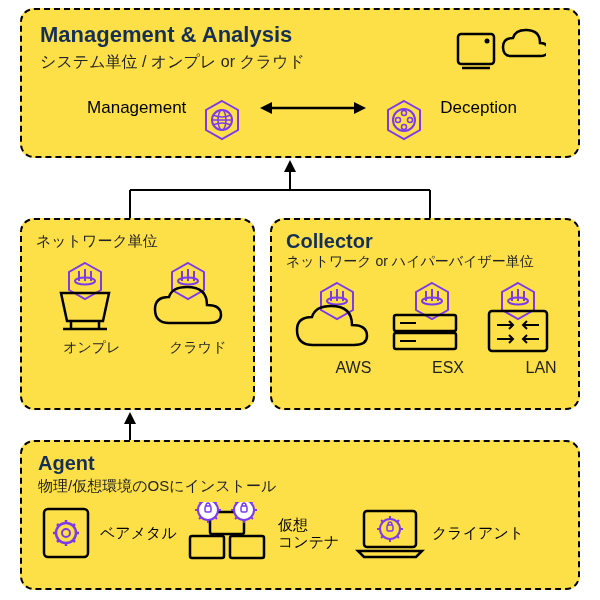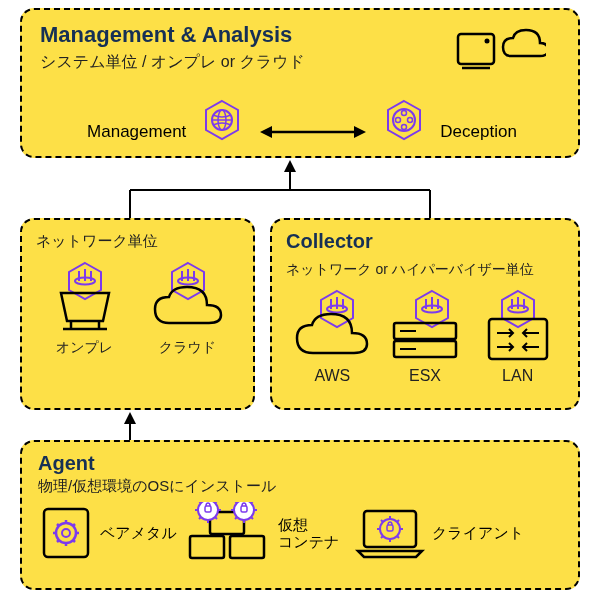--- a/index.html
+++ b/index.html
@@ -1,20 +1,20 @@
 <!DOCTYPE html>
 <html><head>
 <meta charset="utf-8">
 <style>
   * { box-sizing: border-box; margin: 0; padding: 0; }
   body { width: 600px; height: 600px; background: #fff; font-family: Arial, sans-serif; position: relative; }
   .box { position: absolute; border: 2px dashed #000; border-radius: 14px; background: #fde047; }
   .title { color: #163055; font-weight: bold; }
   .sub { color: #222; }
-  .item-label { color: #222; text-align: center; font-size: 14px; }
+  .item-label { color: #222; text-align: right; font-size: 14px; }
   svg.abs { position: absolute; }
   .hex { fill: none; stroke: #7c3aed; stroke-width: 2; }
   .line { stroke: #000; stroke-width: 2; fill: none; }
   .arrowhead { fill: #000; }
 </style>
 </head>
 <body>
 
 <svg class="abs" style="left:0;top:0" width="600" height="600">
 
@@ -33,21 +33,21 @@
 <div class="box" style="left:20px; top:8px; width:560px; height:150px; padding:12px 18px;">
   <div class="title" style="font-size:22px">Management &amp; Analysis</div>
   <div class="sub" style="font-size:16px; margin-top:4px">システム単位 / オンプレ or クラウド</div>
 
   <svg class="abs" style="right:32px; top:18px" width="90" height="45">
     <rect x="2" y="6" width="36" height="30" rx="3" fill="none" stroke="#000" stroke-width="2.5"></rect>
     <circle cx="31" cy="13" r="2.5" fill="#000"></circle>
     <line x1="6" y1="40" x2="34" y2="40" stroke="#000" stroke-width="2.5"></line>
     <path d="M55 28 q-8 0 -8 -9 q0 -9 10 -9 q2 -8 13 -8 q14 0 14 13 q8 0 8 7 q0 6 -8 6 z" fill="none" stroke="#000" stroke-width="2.5"></path>
   </svg>
-  <div style="position:absolute; left:4px; right:0; bottom:14px; display:flex; align-items:flex-end; justify-content:center; gap:14px;">
+  <div style="position:absolute; left:4px; right:0; bottom:14px; display:flex; align-items:flex-start; justify-content:center; gap:14px;">
     <span style="font-size:17px">Management</span>
     <svg width="44" height="44">
       <polygon points="22,3 38,12 38,32 22,41 6,32 6,12" class="hex"></polygon>
       <circle cx="22" cy="22" r="10" fill="none" stroke="#7c3aed" stroke-width="2"></circle>
       <ellipse cx="22" cy="22" rx="4" ry="10" fill="none" stroke="#7c3aed" stroke-width="1.5"></ellipse>
       <line x1="12" y1="22" x2="32" y2="22" stroke="#7c3aed" stroke-width="1.5"></line>
       <path d="M13 17 q9 4 18 0 M13 27 q9 -4 18 0" fill="none" stroke="#7c3aed" stroke-width="1.5"></path>
     </svg>
     <svg width="110" height="20">
       <line x1="10" y1="10" x2="100" y2="10" stroke="#000" stroke-width="2.5"></line>
@@ -92,21 +92,21 @@
         <line x1="45" y1="20" x2="45" y2="10" stroke="#7c3aed" stroke-width="2"></line>
         <path d="M20 62 q-14 0 -14 -14 q0 -12 14 -12 q3 -10 18 -10 q20 0 20 18 q14 0 14 10 q0 8 -12 8 z" fill="none" stroke="#000" stroke-width="2.5"></path>
       </svg>
       <div class="item-label">クラウド</div>
     </div>
   </div>
 </div>
 
 <div class="box" style="left:270px; top:218px; width:310px; height:192px; padding:10px 14px;">
   <div class="title" style="font-size:20px">Collector</div>
-  <div class="sub" style="font-size:14px; margin-top:8px">ネットワーク or ハイパーバイザー単位</div>
+  <div class="sub" style="font-size:14px; margin-top:0">ネットワーク or ハイパーバイザー単位</div>
   <div style="display:flex; margin-top:10px; justify-content:space-around;">
     <div style="text-align:center">
       <svg width="78" height="74">
         <polygon points="44,2 60,11 60,29 44,38 28,29 28,11" class="hex"></polygon>
         <ellipse cx="44" cy="20" rx="10" ry="3.5" fill="none" stroke="#7c3aed" stroke-width="2"></ellipse>
         <line x1="38" y1="20" x2="38" y2="10" stroke="#7c3aed" stroke-width="2"></line>
         <line x1="44" y1="20" x2="44" y2="8" stroke="#7c3aed" stroke-width="2"></line>
         <line x1="50" y1="20" x2="50" y2="10" stroke="#7c3aed" stroke-width="2"></line>
         <path d="M20 64 q-16 0 -16 -15 q0 -13 15 -13 q3 -11 19 -11 q21 0 21 19 q15 0 15 11 q0 9 -13 9 z" fill="none" stroke="#000" stroke-width="2.5"></path>
       </svg>

